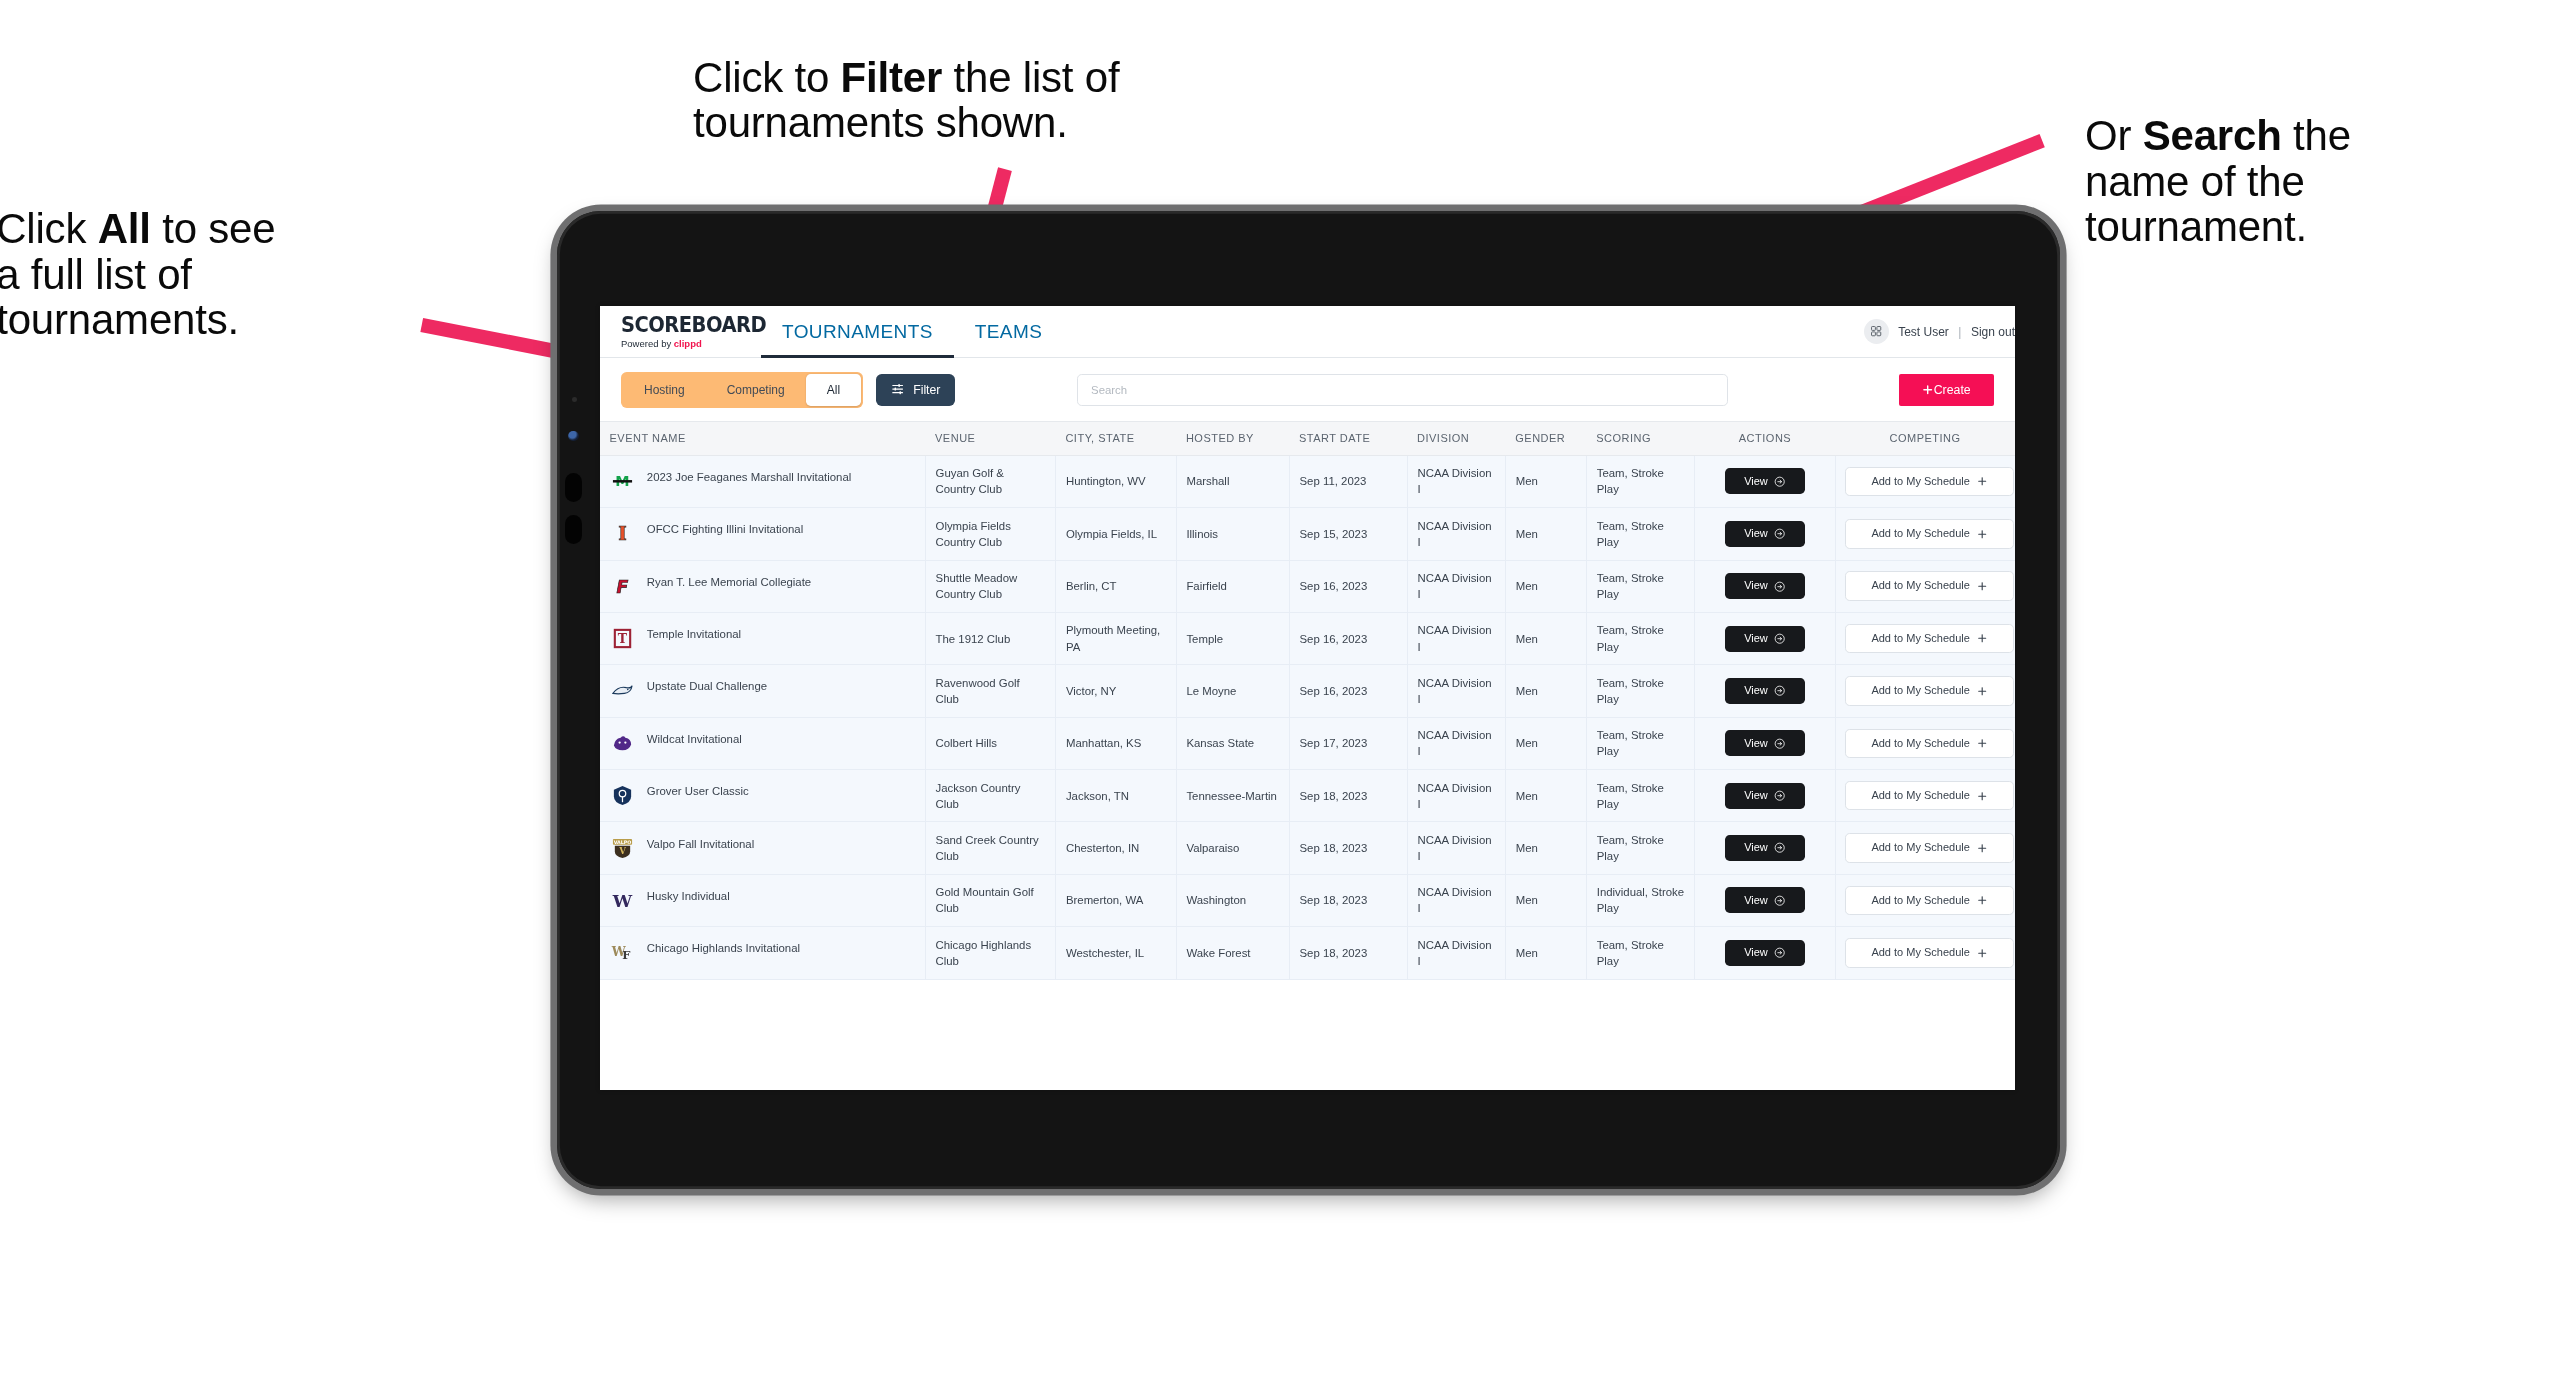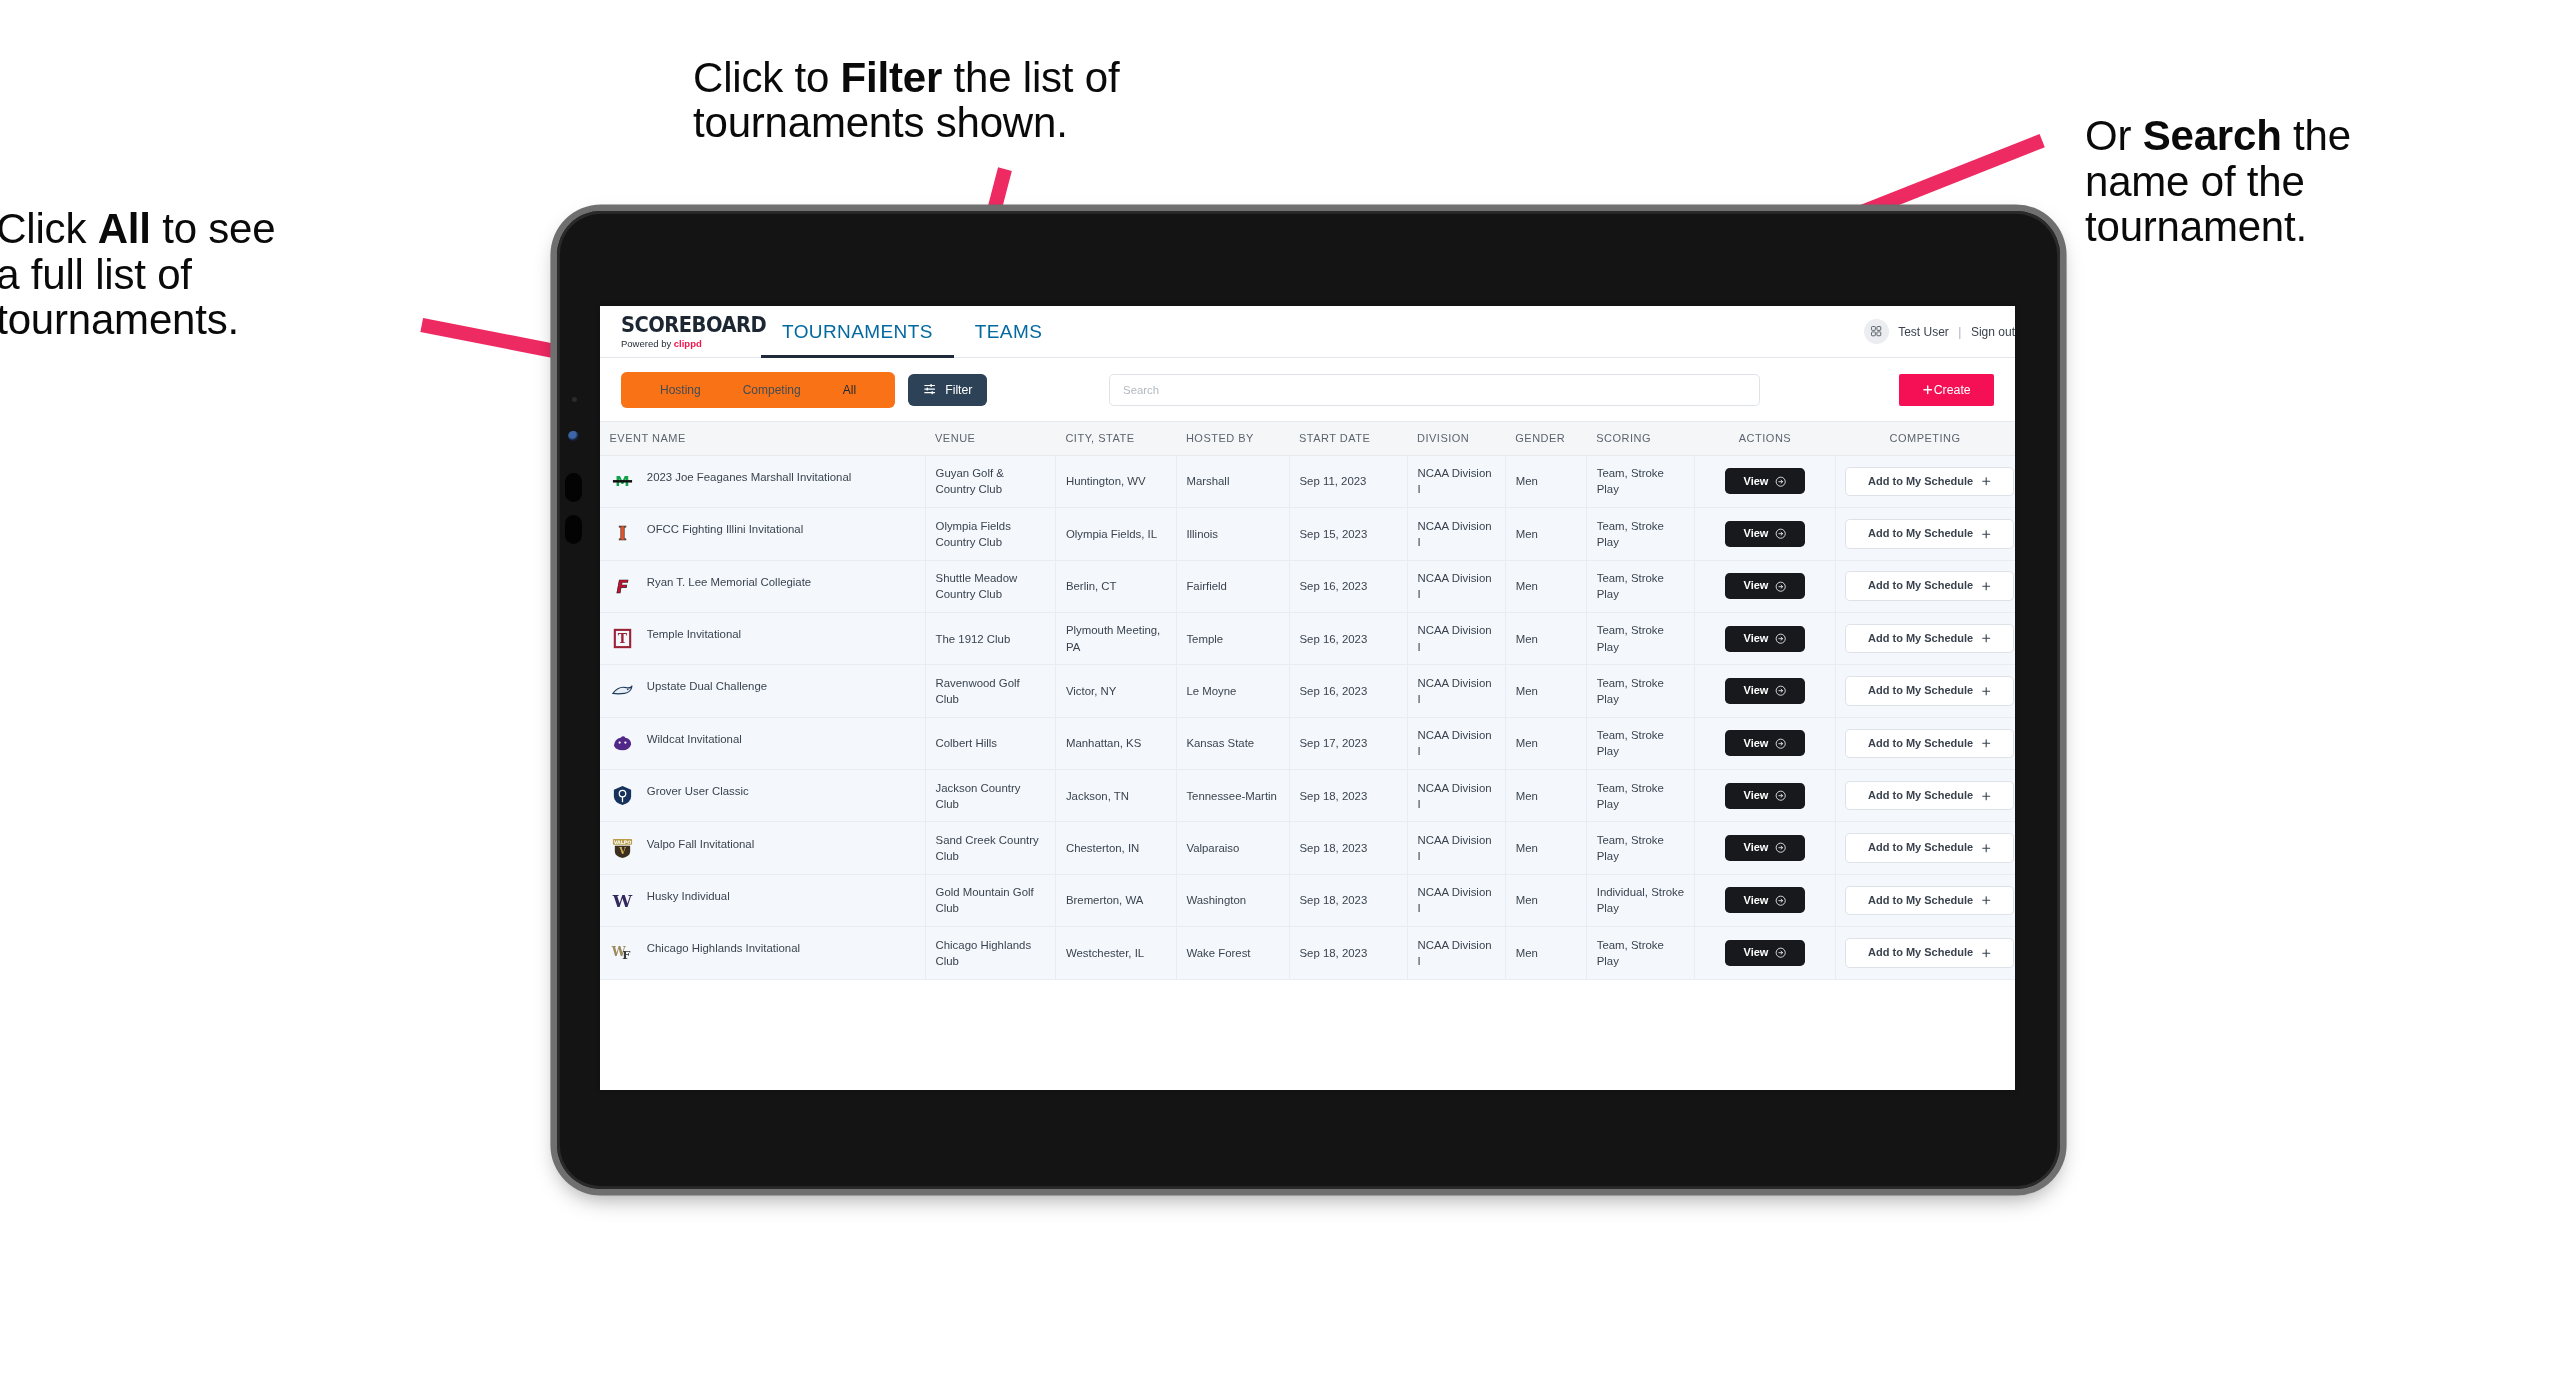--- a/index.html
+++ b/index.html
@@ -60,39 +60,39 @@
           letter-spacing:0.4px;position:relative;cursor:pointer;}
   .navtab.active:after{content:"";position:absolute;left:0;right:0;bottom:-0.9px;height:2.8px;background:#1f2b3a;}
   .topright{margin-left:auto;display:flex;align-items:center;gap:9.5px;font-size:12px;color:#3a434e;}
   .avatar{width:25px;height:25px;border-radius:50%;background:#ebedf0;display:flex;align-items:center;justify-content:center;}
   .avatar svg{display:block;}
   .sep{color:#a9b0b8;}
   .signout{cursor:pointer;}
 
   
   .controlbar{height:63px;display:flex;align-items:center;padding:0 21px;gap:13.3px;background:#fff;box-sizing:border-box;}
-  .segmented{display:flex;background:#f97316;border-radius:5.7px;padding:18px;height:36px;box-sizing:border-box;}
+  .segmented{display:flex;background:#fdba74;border-radius:5.7px;padding:2px;height:36px;box-sizing:border-box;}
   .seg{display:flex;align-items:center;padding:0 21px;font-size:12px;color:#424b56;border-radius:4.7px;cursor:pointer;}
   .seg.active{background:#fff;color:#1d2733;box-shadow:0 0.9px 1.9px rgba(0,0,0,.16);font-weight:400;}
   .filterbtn{display:flex;align-items:center;gap:7.6px;height:32px;padding:0 15px;background:#2d4257;color:#fff;
              border-radius:5.7px;font-size:12.3px;cursor:pointer;}
   .searchbox{margin-left:108px;width:651px;height:32px;border:0.9px solid #dfe3e8;border-radius:4.7px;background:#fff;
              display:flex;align-items:center;padding:0 13.3px;box-sizing:border-box;font-size:11.4px;color:#b3b9c0;cursor:text;}
   .createbtn{margin-left:auto;display:flex;align-items:center;justify-content:center;gap:0;width:95px;height:32px;
              background:#f50f55;color:#fff;border-radius:2px;font-size:12.3px;cursor:pointer;}
 
   
   table{width:100%;border-collapse:collapse;table-layout:fixed;}
   thead th{background:#f5f6f8;color:#5b646f;font-weight:400;font-size:11px;letter-spacing:0.5px;
            text-align:left;padding:10.4px 9.5px;border-top:0.9px solid #e6e9ed;border-bottom:0.9px solid #e6e9ed;}
   thead th.ctr{text-align:center;}
   tbody td{background:#f4f8fd;font-size:11.4px;color:#3a434e;padding:9.5px;vertical-align:middle;
            border-bottom:0.9px solid #e7edf5;border-right:0.9px solid #e7edf5;line-height:1.42;}
   tbody td:last-child{border-right:none;}
-  tbody td.ctr{text-align:center;font-weight:bold;}
+  tbody td.ctr{text-align:center;}
   .ev{display:flex;align-items:flex-start;gap:12.3px;}
   .logo{width:25px;height:25px;flex:none;display:flex;align-items:center;justify-content:center;}
   .logo svg{display:block;}
   .viewbtn{display:inline-flex;align-items:center;justify-content:center;gap:6.6px;width:80px;height:26px;
            background:#17191c;color:#fff;border-radius:4.7px;font-size:11px;cursor:pointer;}
   .addbtn{display:inline-flex;align-items:center;justify-content:center;gap:7.6px;width:167px;height:27.5px;
           border:0.9px solid #dde2e8;background:#fff;color:#39424d;border-radius:4.7px;font-size:11px;cursor:pointer;}
 
   
   .c-ev{width:25.0%}.c-vn{width:9.2%}.c-cs{width:8.4%}.c-hb{width:7.8%}.c-sd{width:8.2%}

